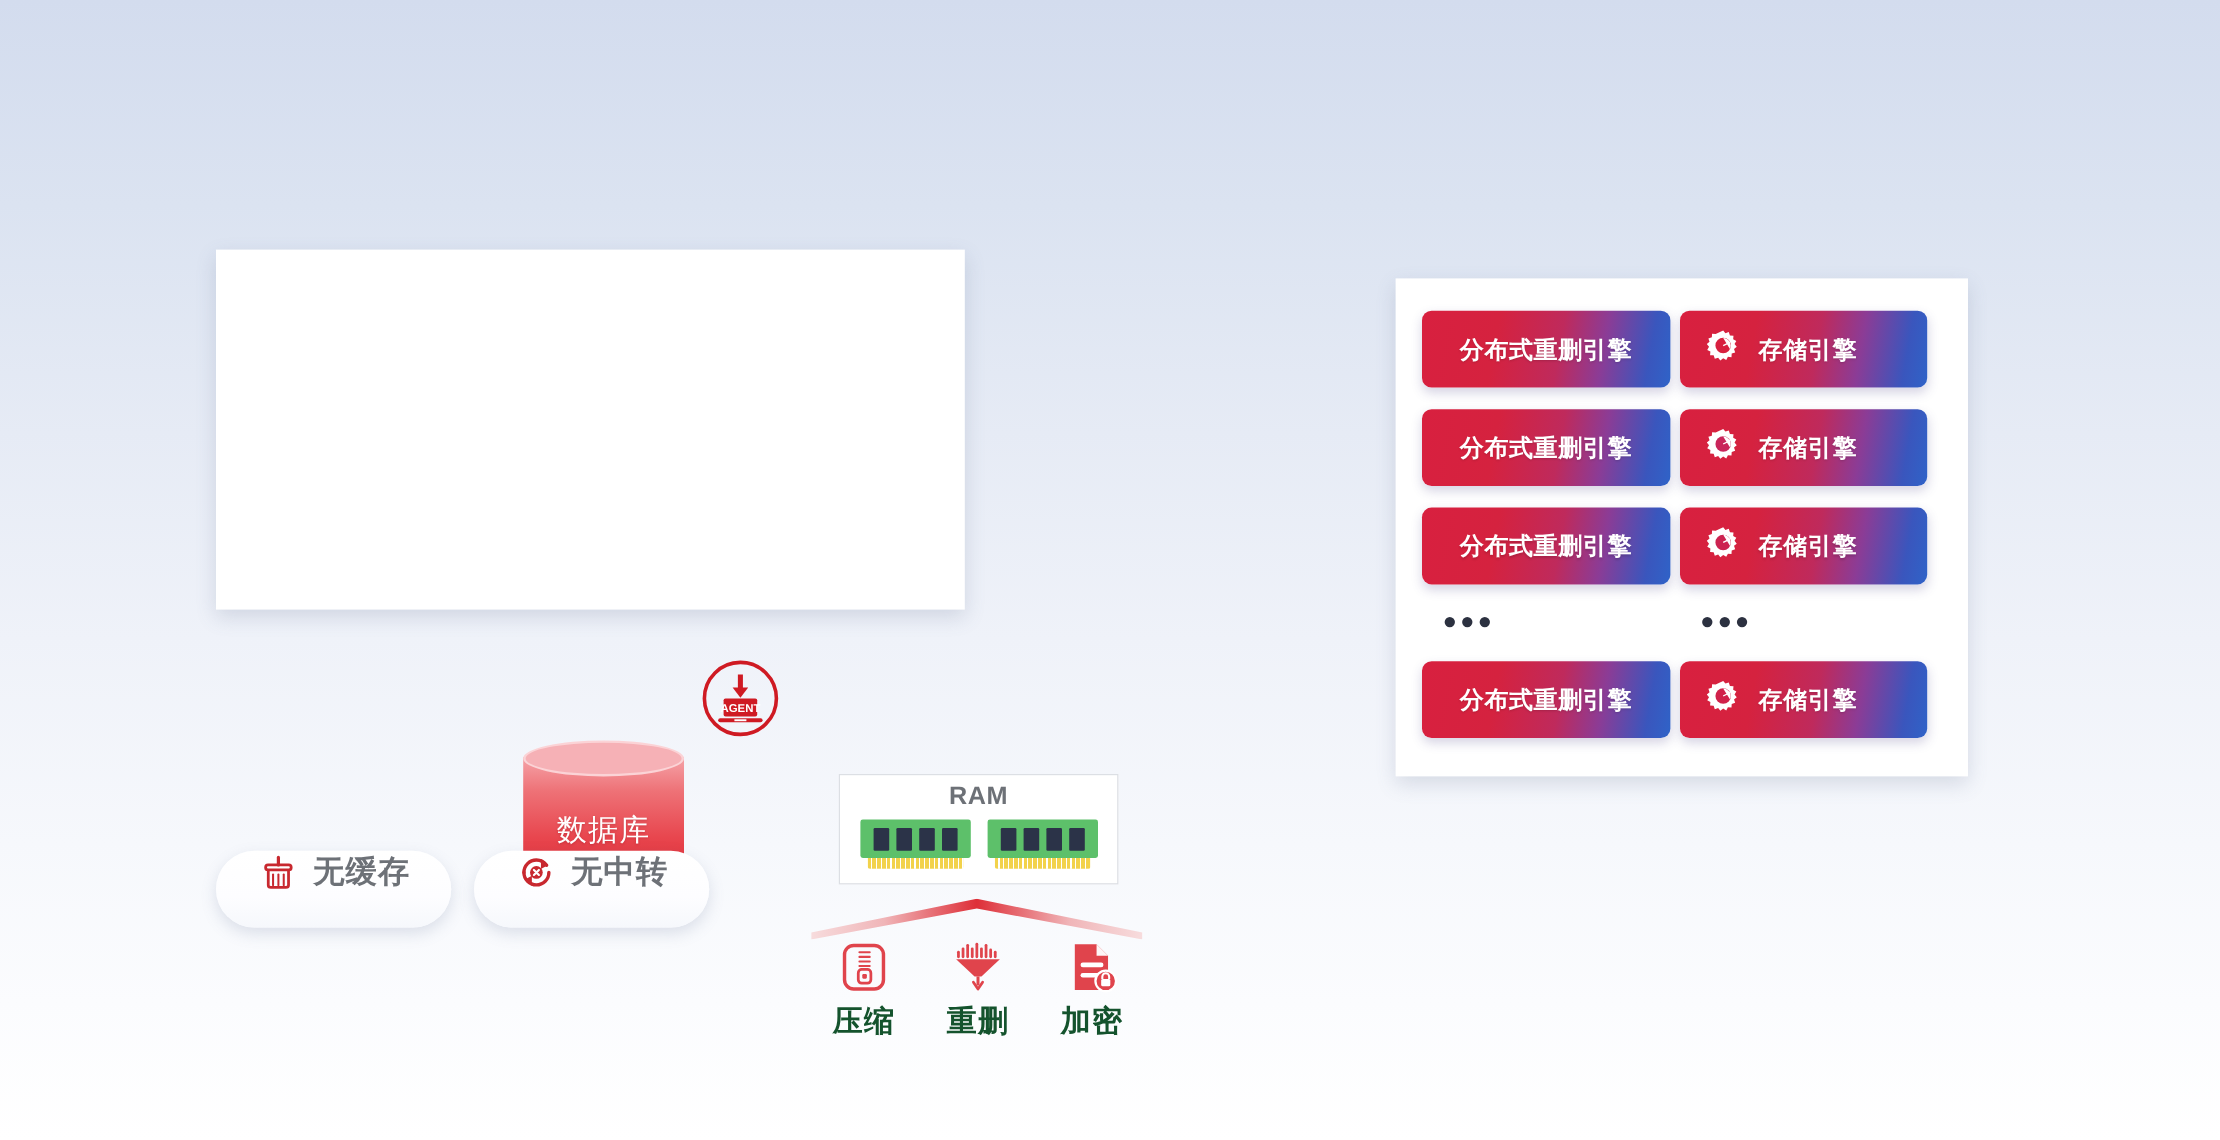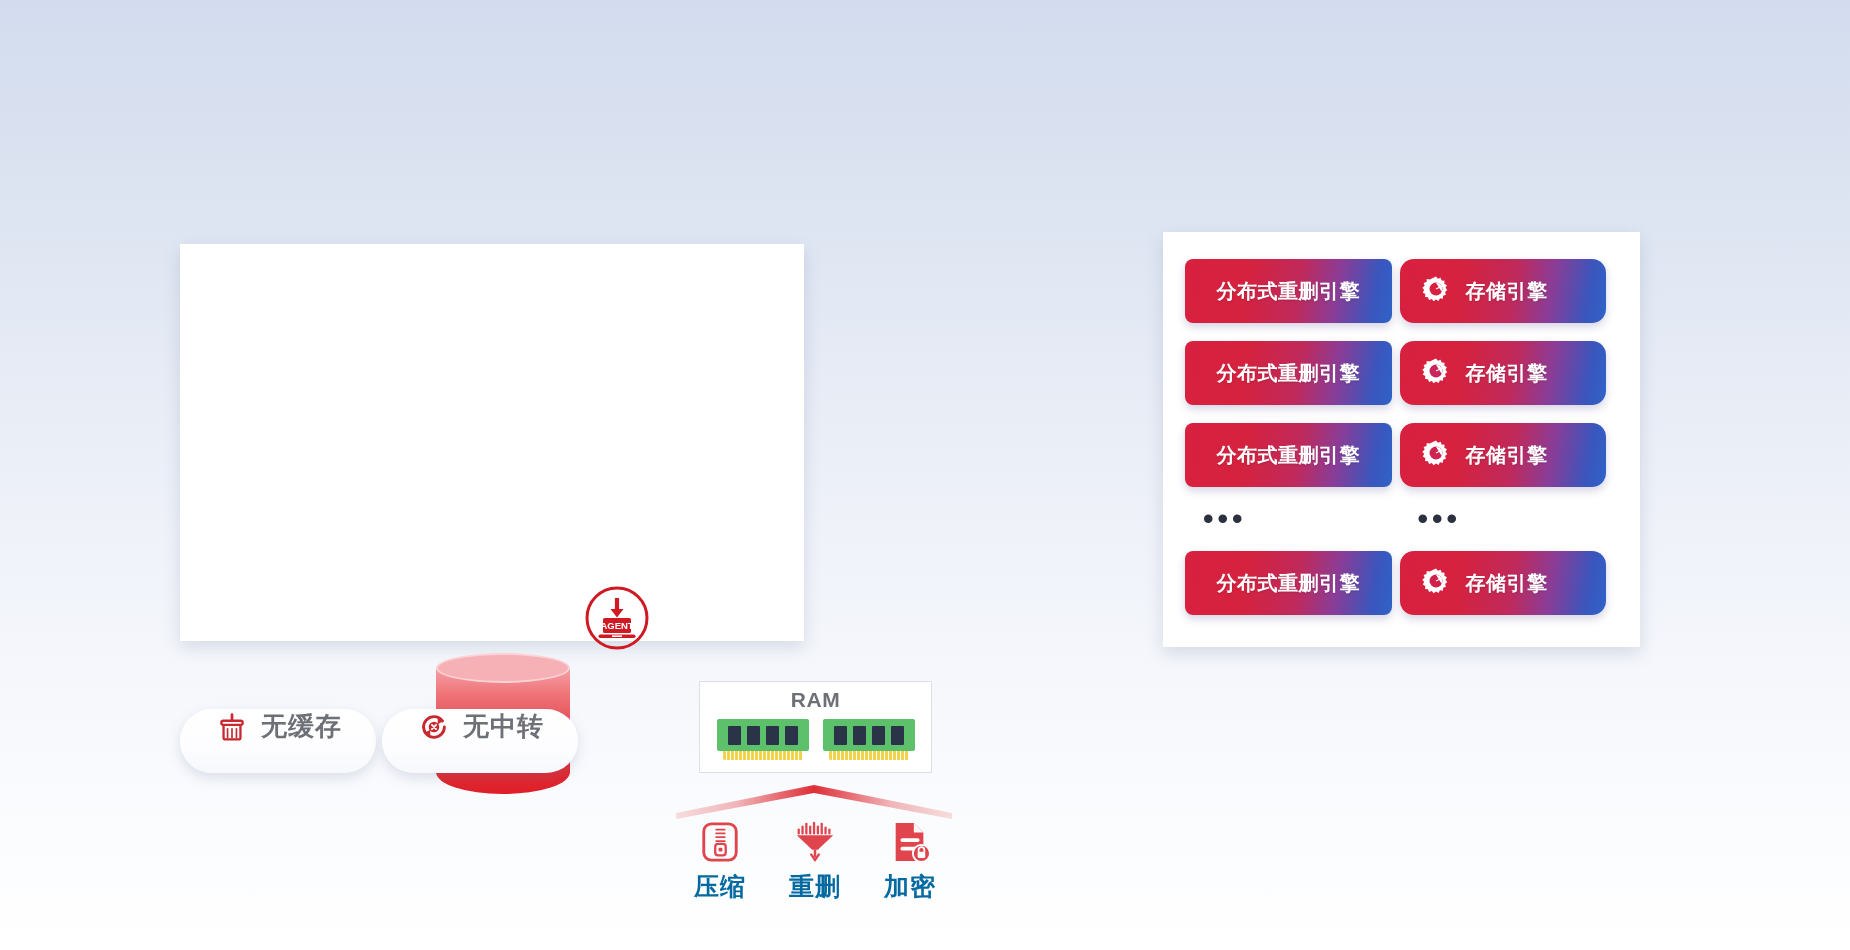--- a/index.html
+++ b/index.html
@@ -24,21 +24,21 @@
   }
   .panel-body{
     background:#ffffff;
     box-shadow:0 6px 16px rgba(90,105,140,.20);
   }
 
   
   #left-panel{left:180px;top:208px;width:624px;}
   #left-panel .panel-header{height:78px;}
   #left-panel .panel-header-title{font-size:31px;}
-  #left-panel .panel-body{height:397px;position:relative;margin-top:36px;}
+  #left-panel .panel-body{height:300px;position:relative;}
 
   
   .agent-badge{position:absolute;left:404px;top:341px;width:66px;height:66px;}
 
   
   .db-cyl{position:absolute;left:256px;top:409px;width:134px;height:155px;}
   .db-cyl .cyl-body{
     position:absolute;left:0;top:14px;width:134px;height:127px;
     background:linear-gradient(180deg,#f5a3a8 0%,#ee7277 22%,#e8474f 52%,#e22a33 78%,#e01f28 100%);
     border-radius:0 0 66px 66px / 0 0 22px 22px;
@@ -77,21 +77,21 @@
   }
 
   
   .up-arrow{position:absolute;left:496px;top:541px;width:276px;height:34px;}
 
   
   .feat-row{position:absolute;left:500px;top:572px;width:270px;display:flex;justify-content:space-between;}
   .feat-item{width:80px;text-align:center;}
   .feat-ico{height:52px;display:flex;align-items:center;justify-content:center;}
   .feat-label{
-    margin-top:2px;color:#0369a1;font-size:25px;font-weight:700;letter-spacing:1px;
+    margin-top:2px;color:#14532d;font-size:25px;font-weight:700;letter-spacing:1px;
   }
 
   
   .pill-row{position:absolute;left:180px;top:709px;width:660px;height:66px;}
   .pill{
     position:absolute;top:0;height:64px;border-radius:33px;
     background:linear-gradient(180deg,#ffffff 0%,#fdfdff 60%,#f6f8fc 100%);
     box-shadow:0 5px 13px rgba(100,115,150,.20);
     display:flex;align-items:flex-start;justify-content:center;gap:11px;
   }
@@ -110,21 +110,21 @@
   }
   .engine-cell{height:82px;display:flex;align-items:center;}
   .engine-btn{
     width:100%;height:64px;border-radius:8px;
     background:linear-gradient(100deg,#d8203f 0%,#d5223f 30%,#bf2a5c 55%,#8b3c96 72%,#3a56bd 90%,#2f63c8 100%);
     box-shadow:0 4px 9px rgba(70,60,130,.22);
     display:flex;align-items:center;justify-content:center;gap:16px;
     color:#ffffff;font-size:20px;font-weight:700;letter-spacing:.5px;
     text-shadow:0 1px 2px rgba(0,0,0,.16);
   }
-  .engine-btn.with-icon{justify-content:flex-start;padding-left:22px;border-radius:14px;}
+  .engine-btn.with-icon{justify-content:flex-start;padding-left:22px;}
   .engine-label{white-space:nowrap;}
   .ellipsis-cell{height:46px;display:flex;align-items:center;padding-left:18px;}
   .ellipsis{color:#2c3140;font-size:30px;font-weight:900;letter-spacing:4px;line-height:1;}
 </style>
 </head>
 <body>
 
 <div class="panel" id="left-panel">
 
 
@@ -253,21 +253,21 @@
         <g stroke="#c8282f" stroke-width="1.9" stroke-linecap="round">
           <path d="M13 20 v10"></path>
             <path d="M18 20 v10"></path>
             <path d="M23 20 v10"></path>
         </g>
       </svg>
     </span>
     <span class="pill-label">无缓存</span>
   </div>
 
-  <div class="pill" style="left:202px;width:196px;font-family:Liberation Serif, serif;">
+  <div class="pill" style="left:215px;width:196px;font-family:Liberation Serif, serif;">
     <span class="pill-ico">
       <svg viewBox="0 0 36 36" width="34" height="34">
         <path d="M29 18 a11 11 0 0 1 -11 11 a11 11 0 0 1 -11 -11" fill="none" stroke="#c8282f" stroke-width="3" stroke-linecap="round"></path>
         <path d="M7 18 a11 11 0 0 1 11 -11 a11 11 0 0 1 9 4.7" fill="none" stroke="#c8282f" stroke-width="3" stroke-linecap="round"></path>
         <path d="M22 6 L28.5 11.5 L22 15 Z" fill="#c8282f"></path>
         <path d="M14 30 L7.5 24.5 L14 21 Z" fill="#c8282f"></path>
         <circle cx="18" cy="18" r="5.6" fill="#c8282f"></circle>
         <path d="M15.8 15.8 L20.2 20.2 M20.2 15.8 L15.8 20.2" stroke="#ffffff" stroke-width="1.9" stroke-linecap="round"></path>
       </svg>
     </span>

